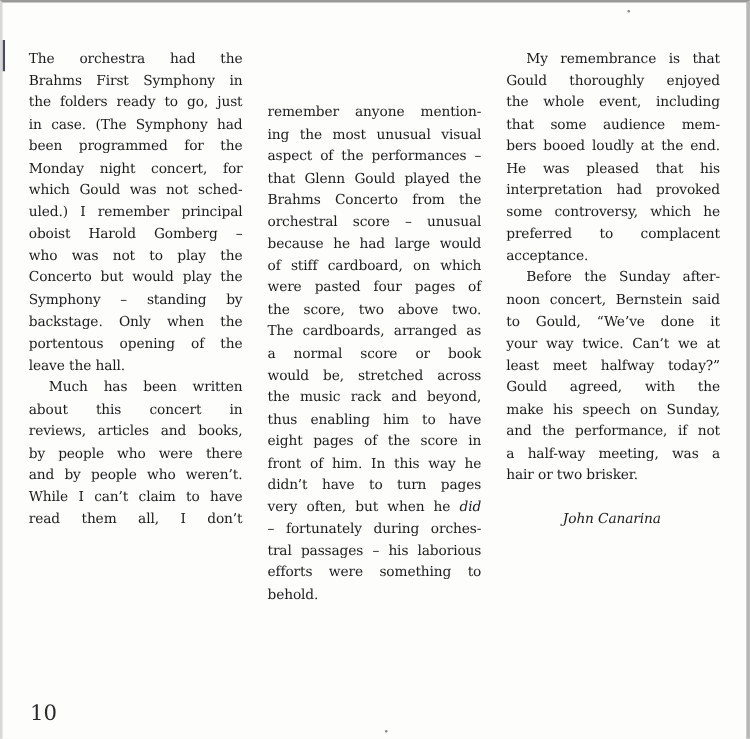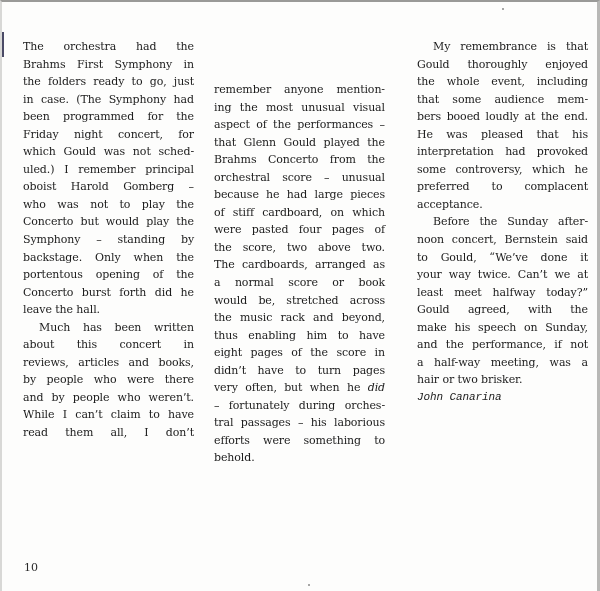--- a/index.html
+++ b/index.html
@@ -42,47 +42,47 @@
       font-family: "DejaVu Serif", "Liberation Serif", serif;
       font-size: 11px;
       line-height: 17.55px;
       color: #1b1b1b;
       text-align: justify;
       hyphens: none;
       letter-spacing: -0.1px;
     }
     .col-1 { left: 21px; }
     .col-2 { left: 212px; margin-top: 43px; }
-    .col-3 { left: 415px; }
+    .col-3 { left: 403px; }
     .para {
       margin: 0;
       padding: 0;
     }
     .line {
       display: block;
       text-align: justify;
       text-align-last: justify;
       white-space: nowrap;
       overflow: visible;
     }
     .line.last {
       text-align-last: left;
     }
     .signature {
       font-style: italic;
-      text-align: left;
+      text-align: center;
+      margin-top: 17px;
       padding-right: 2px;
-      font-family: Liberation Mono, monospace;
     }
     .page-number {
       position: absolute;
       left: 22px;
       top: 559px;
       font-family: "DejaVu Serif", "Liberation Serif", serif;
-      font-size: 11px;
+      font-size: 17px;
       color: #2a2a2a;
     }
     .speck {
       position: absolute;
       width: 2px;
       height: 2px;
       background: #888;
       border-radius: 1px;
     }
   </style>
@@ -91,30 +91,29 @@
 
 <div class="page">
 
   <div class="column col-1">
     <div class="para">
       <span class="line">The orchestra had the</span>
       <span class="line">Brahms First Symphony in</span>
       <span class="line">the folders ready to go, just</span>
       <span class="line">in case. (The Symphony had</span>
       <span class="line">been programmed for the</span>
-      <span class="line">Friday night concert, for</span>
+      <span class="line">Monday night concert, for</span>
       <span class="line">which Gould was not sched-</span>
       <span class="line">uled.) I remember principal</span>
       <span class="line">oboist Harold Gomberg –</span>
       <span class="line">who was not to play the</span>
       <span class="line">Concerto but would play the</span>
       <span class="line">Symphony – standing by</span>
       <span class="line">backstage. Only when the</span>
       <span class="line">portentous opening of the</span>
-      <span class="line">Concerto burst forth did he</span>
       <span class="line last">leave the hall.</span>
     </div>
     <div class="para">
       <span class="line" style="padding-left:16px">Much has been written</span>
       <span class="line">about this concert in</span>
       <span class="line">reviews, articles and books,</span>
       <span class="line">by people who were there</span>
       <span class="line">and by people who weren’t.</span>
       <span class="line">While I can’t claim to have</span>
       <span class="line">read them all, I don’t</span>
@@ -122,30 +121,31 @@
   </div>
 
   <div class="column col-2">
     <div class="para">
       <span class="line">remember anyone mention-</span>
       <span class="line">ing the most unusual visual</span>
       <span class="line">aspect of the performances –</span>
       <span class="line">that Glenn Gould played the</span>
       <span class="line">Brahms Concerto from the</span>
       <span class="line">orchestral score – unusual</span>
-      <span class="line">because he had large pieces</span>
+      <span class="line">because he had large would</span>
       <span class="line">of stiff cardboard, on which</span>
       <span class="line">were pasted four pages of</span>
       <span class="line">the score, two above two.</span>
       <span class="line">The cardboards, arranged as</span>
       <span class="line">a normal score or book</span>
       <span class="line">would be, stretched across</span>
       <span class="line">the music rack and beyond,</span>
       <span class="line">thus enabling him to have</span>
       <span class="line">eight pages of the score in</span>
+      <span class="line">front of him. In this way he</span>
       <span class="line">didn’t have to turn pages</span>
       <span class="line" id="line-italic-did">very often, but when he <em>did</em></span>
       <span class="line">– fortunately during orches-</span>
       <span class="line">tral passages – his laborious</span>
       <span class="line">efforts were something to</span>
       <span class="line last">behold.</span>
     </div>
   </div>
 
   <div class="column col-3">

